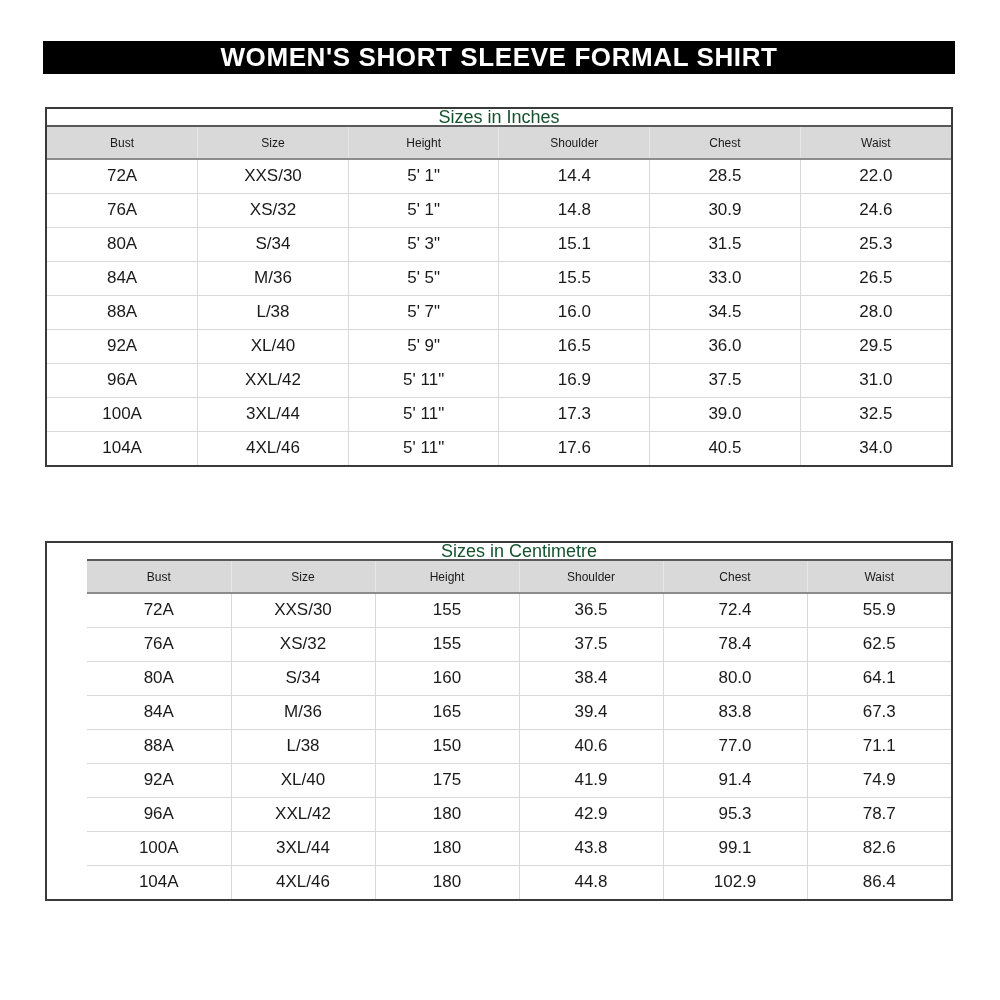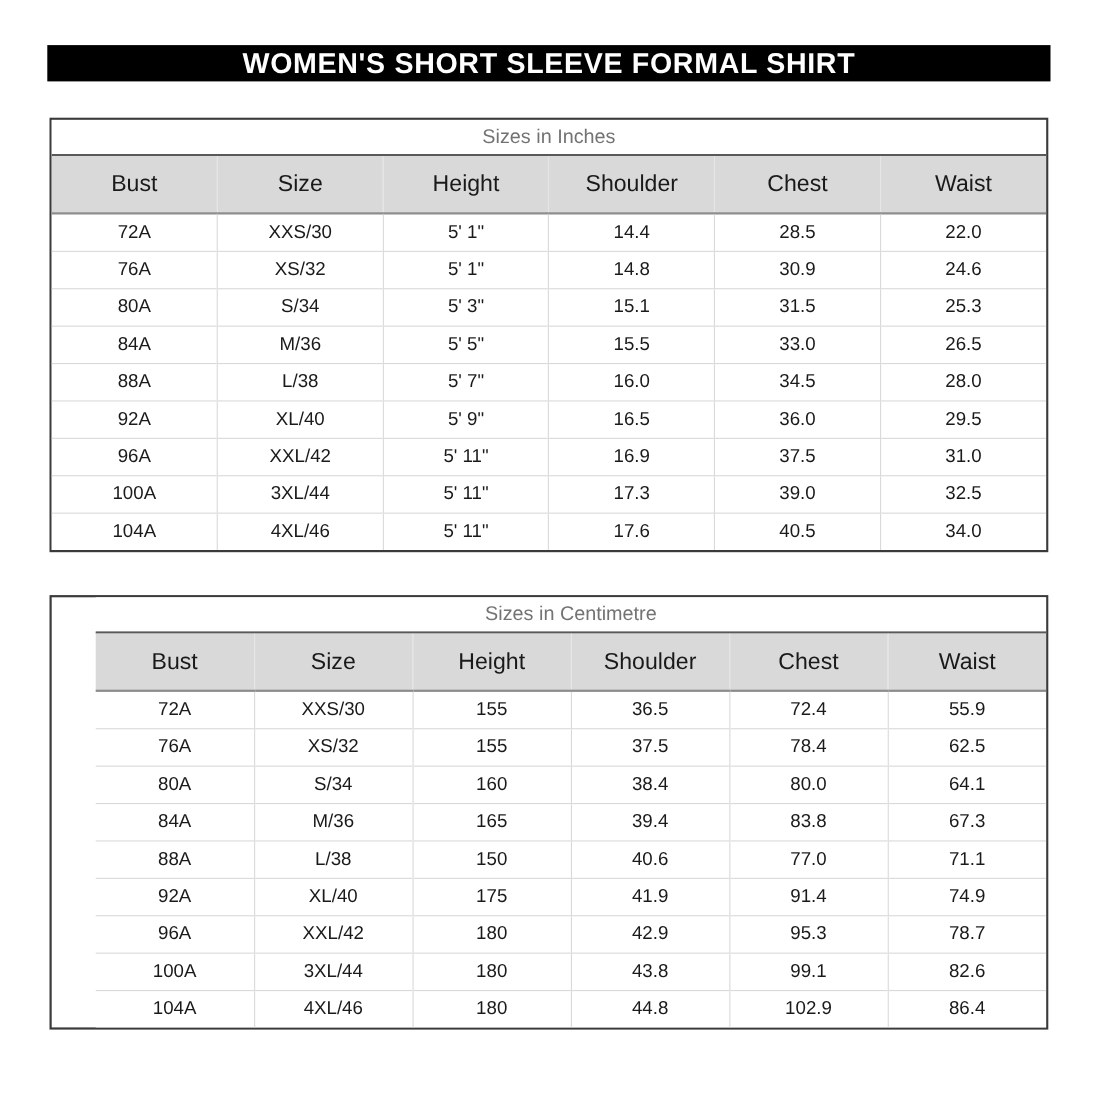--- a/index.html
+++ b/index.html
@@ -23,36 +23,36 @@
   .size-table-wrap {
     position: absolute;
     left: 45px;
     width: 908px;
     border: 2px solid #3a3a3a;
     background: #ffffff;
   }
   .size-table-wrap.inches { top: 107px; }
   .size-table-wrap.cm     { top: 541px; padding-left: 40px; }
   .table-title {
-    height: 33px;
+    height: 18px;
     display: flex; align-items: center; justify-content: center;
     font-size: 18px;
-    color: #737373;
+    color: #14532d;
     border-bottom: 2px solid #595959;
     background: #ffffff;
   }
   table.size-table {
     width: 100%;
     border-collapse: collapse;
     table-layout: fixed;
   }
   table.size-table th {
     background: #d9d9d9;
-    height: 52px;
-    font-size: 21px;
+    height: 32px;
+    font-size: 12px;
     font-weight: 400;
     text-align: center;
     vertical-align: middle;
     border-bottom: 2px solid #8c8c8c;
     border-right: 1px solid #e6e6e6;
   }
   table.size-table th:last-child { border-right: none; }
   table.size-table td {
     height: 34px;
     font-size: 17px;

